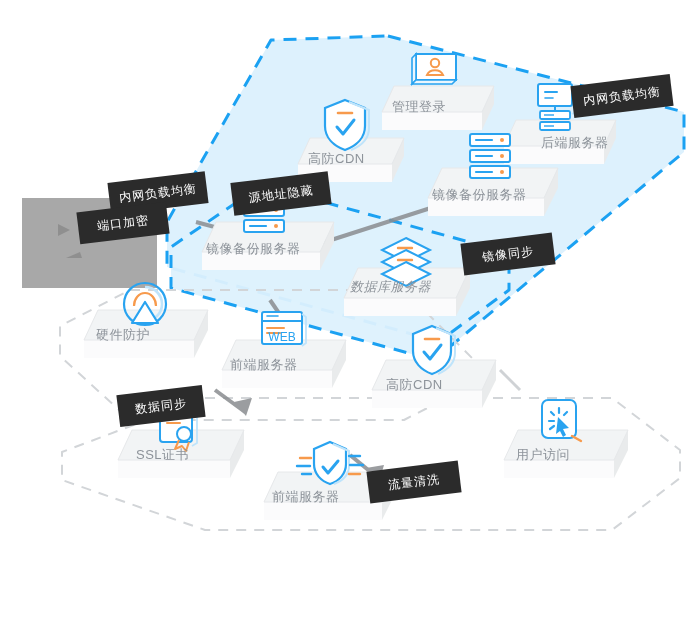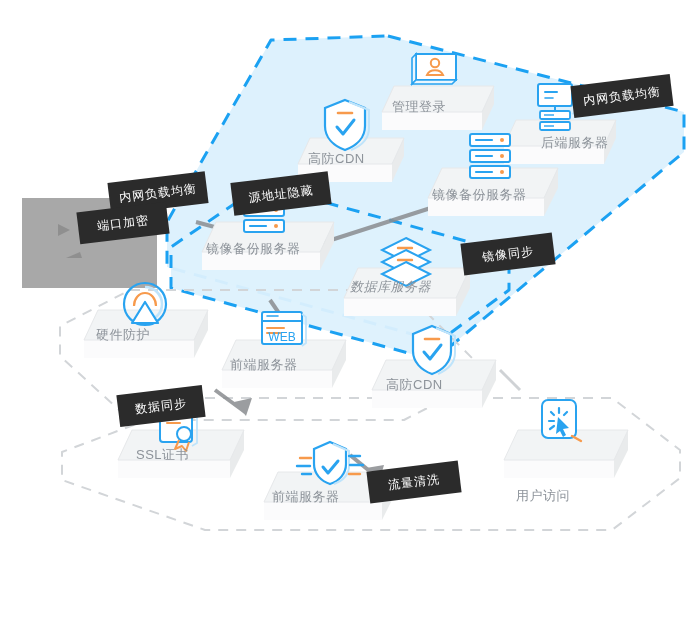--- a/index.html
+++ b/index.html
@@ -366,21 +366,21 @@
           <line x1="27" y1="12" x2="27" y2="17"></line>
           <line x1="19" y1="16" x2="22" y2="19"></line>
           <line x1="35" y1="16" x2="32" y2="19"></line>
           <line x1="17" y1="25" x2="22" y2="25"></line>
           <line x1="18" y1="33" x2="22" y2="30"></line>
         </g>
         <polygon points="26,21 37,32 31,33 34,39 31,41 28,35 24,38" fill="#29a3f0"></polygon>
         <line x1="40" y1="40" x2="49" y2="45" stroke="#f79a4c" stroke-width="2.4" stroke-linecap="round"></line>
       </svg>
     </div>
-    <div class="nlabel" style="left:26px;top:26px;margin-top:41px;">用户访问</div>
+    <div class="nlabel" style="left:26px;top:26px;">用户访问</div>
   </div>
 
   <div class="tag" style="left:109px;top:177px;width:98px;height:32px;transform:rotate(-7deg);">
     <span>内网负载均衡</span>
   </div>
 
   <div class="tag" style="left:78px;top:207px;width:90px;height:32px;transform:rotate(-7deg);">
     <span>端口加密</span>
   </div>
 

